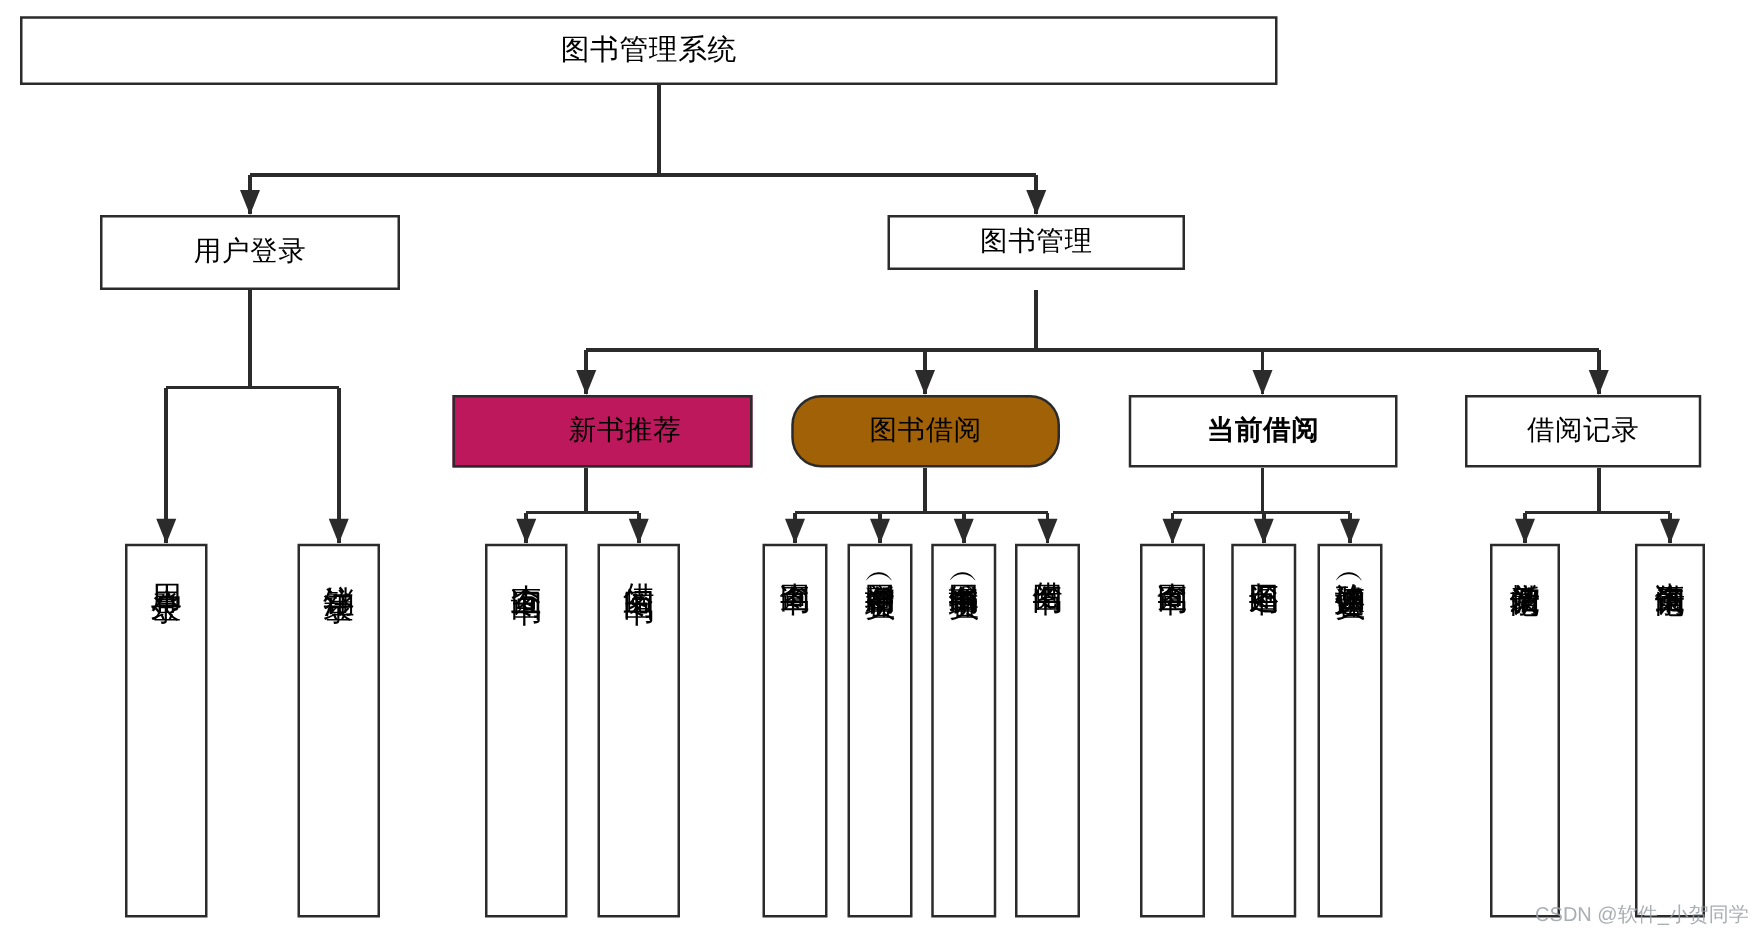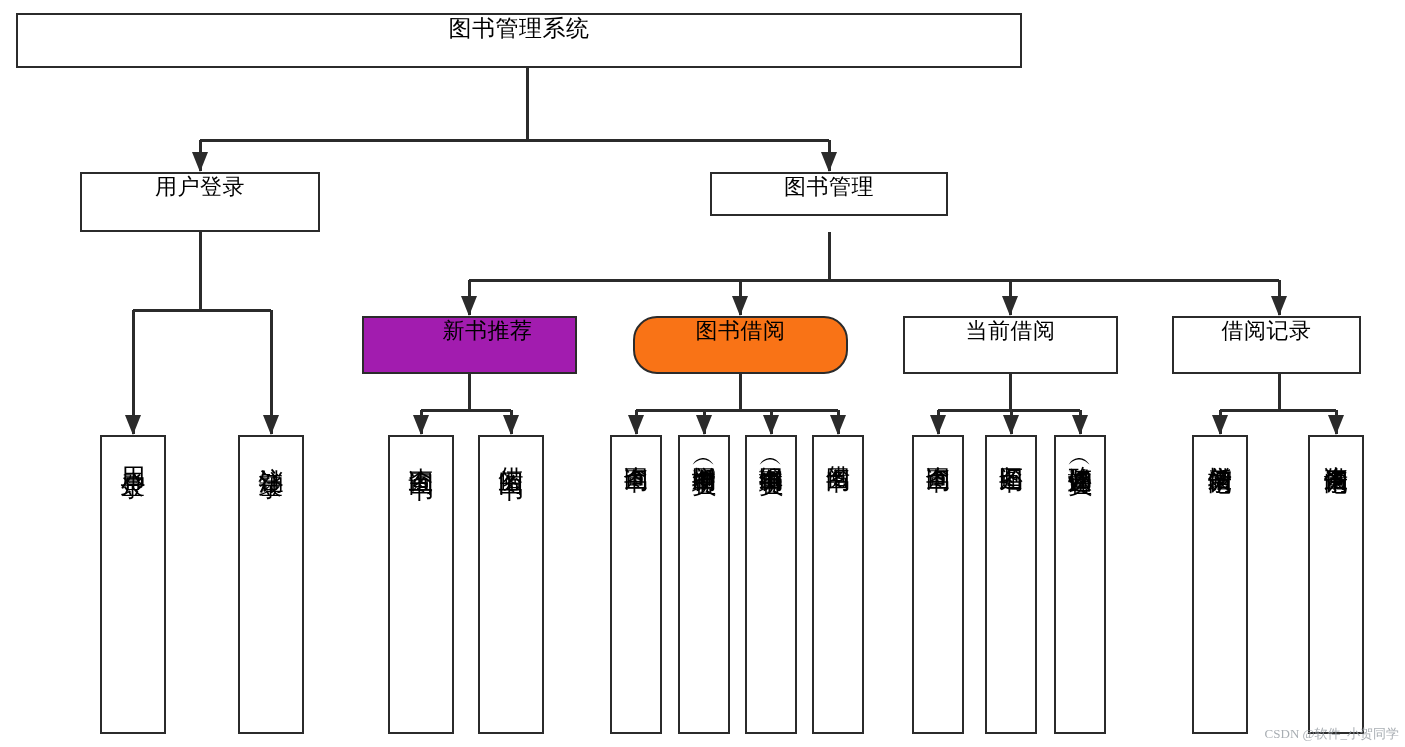--- a/index.html
+++ b/index.html
@@ -23,21 +23,21 @@
     width: 1405px;
     height: 747px;
     pointer-events: none;
   }
   .node {
     position: absolute;
     box-sizing: border-box;
     background: #ffffff;
     border: 2px solid #2b2b2b;
     display: flex;
-    align-items: flex-start;
+    align-items: center;
     justify-content: center;
     color: #000000;
     z-index: 2;
   }
   .node .label {
     display: block;
     text-align: center;
     line-height: 1.18;
     white-space: nowrap;
   }
@@ -63,26 +63,26 @@
     white-space: nowrap;
   }
   .node.vert.narrow .label {
     font-size: 24px;
     letter-spacing: 1px;
   }
   .watermark {
     position: absolute;
     right: 6px;
     bottom: 4px;
-    font-size: 13px;
+    font-size: 16px;
     color: #9aa0a6;
     opacity: 0.85;
     z-index: 5;
     white-space: nowrap;
-    font-family: Liberation Serif, serif;
+    font-family: Liberation Sans, sans-serif;
     margin-left: 32px;
   }
 </style>
 </head>
 <body>
 
 <div id="stage">
 
   <svg id="wires" viewBox="0 0 1405 747">
       <line x1="527" y1="68" x2="527" y2="140" stroke="#2b2b2b" stroke-width="3" shape-rendering="crispEdges"></line>
@@ -143,27 +143,27 @@
     <span class="label">图书管理系统</span>
   </div>
 
   <div class="node horiz" id="n-l1-0" style="left: 80px; top: 172px; width: 240px; height: 60px; border-color: rgb(43, 43, 43); background: rgb(255, 255, 255); color: rgb(0, 0, 0);">
     <span class="label">用户登录</span>
   </div>
   <div class="node horiz" id="n-l1-1" style="left: 710px; top: 172px; width: 238px; height: 44px; border-color: rgb(43, 43, 43); background: rgb(255, 255, 255); color: rgb(0, 0, 0);">
     <span class="label">图书管理</span>
   </div>
 
-  <div class="node horiz" id="n-l2-0" style="left: 362px; top: 316px; width: 215px; height: 58px; border-color: rgb(43, 43, 43); background: #a21caf; color: rgb(0, 0, 0); padding-left: 36px;">
+  <div class="node horiz" id="n-l2-0" style="left: 362px; top: 316px; width: 240px; height: 58px; border-color: rgb(43, 43, 43); background: #be185d; color: rgb(0, 0, 0); padding-left: 36px;">
     <span class="label">新书推荐</span>
   </div>
-  <div class="node horiz" id="n-l2-1" style="left: 633px; top: 316px; width: 215px; height: 58px; border-color: rgb(43, 43, 43); background: #f97316; color: rgb(0, 0, 0); border-radius: 24px;">
+  <div class="node horiz" id="n-l2-1" style="left: 633px; top: 316px; width: 215px; height: 58px; border-color: rgb(43, 43, 43); background: #a16207; color: rgb(0, 0, 0); border-radius: 24px;">
     <span class="label">图书借阅</span>
   </div>
-  <div class="node horiz" id="n-l2-2" style="left: 903px; top: 316px; width: 215px; height: 58px; border-color: rgb(43, 43, 43); background: rgb(255, 255, 255); color: rgb(0, 0, 0);">
+  <div class="node horiz" id="n-l2-2" style="left: 903px; top: 316px; width: 215px; height: 58px; border-color: rgb(43, 43, 43); background: rgb(255, 255, 255); color: rgb(0, 0, 0); font-weight: bold;">
     <span class="label">当前借阅</span>
   </div>
   <div class="node horiz" id="n-l2-3" style="left: 1172px; top: 316px; width: 189px; height: 58px; border-color: rgb(43, 43, 43); background: rgb(255, 255, 255); color: rgb(0, 0, 0);">
     <span class="label">借阅记录</span>
   </div>
 
   <div class="node vert" id="n-lf-0" style="left: 100px; top: 435px; width: 66px; height: 299px; border-color: rgb(43, 43, 43); background: rgb(255, 255, 255); color: rgb(0, 0, 0);">
     <span class="label">用户登录</span>
   </div>
   <div class="node vert" id="n-lf-1" style="left: 238px; top: 435px; width: 66px; height: 299px; border-color: rgb(43, 43, 43); background: rgb(255, 255, 255); color: rgb(0, 0, 0);">

